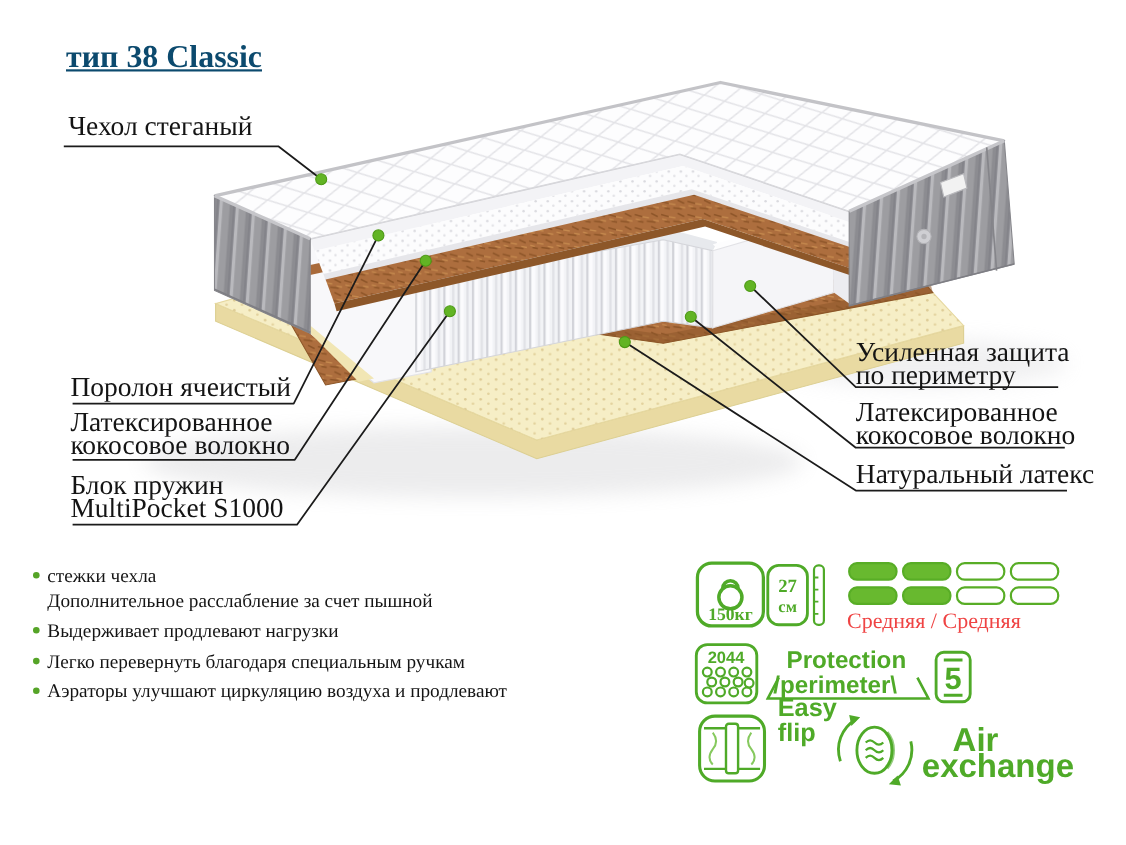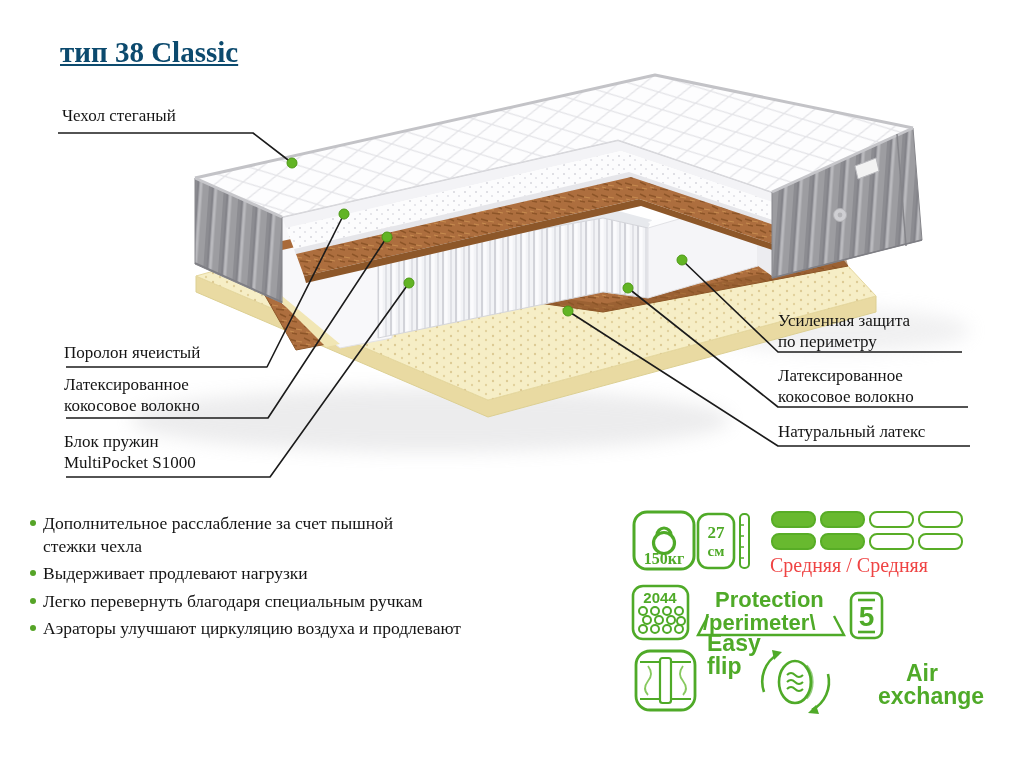--- a/index.html
+++ b/index.html
@@ -1,20 +1,20 @@
 <!DOCTYPE html>
 <html><head>
 <meta charset="utf-8">
 <style>
   html,body{margin:0;padding:0;}
   body{width:1024px;height:768px;position:relative;background:#ffffff;overflow:hidden;
        font-family:"Liberation Serif","DejaVu Serif",serif;color:#141414;}
   .abs{position:absolute;}
   #title{left:60px;top:36px;font-size:29px;font-weight:bold;color:#0c4a6e;text-decoration:underline;}
-  .callout{font-size:17px;line-height:21px;color:#141414;white-space:nowrap;}
+  .callout{font-size:25px;line-height:21px;color:#141414;white-space:nowrap;}
   .features{left:30px;top:512px;width:600px;}
   .feat{display:flex;margin-bottom:5px;}
   .bullet{width:6px;height:6px;border-radius:50%;background:#55a427;flex:0 0 6px;margin:8px 7px 0 0;}
   .ftext{font-size:17.5px;line-height:22.5px;}
   .icon-label{font-family:"Liberation Sans","DejaVu Sans",sans-serif;font-weight:bold;
               color:#4faa28;line-height:23px;font-size:20px;white-space:nowrap;}
   #firmness-label{left:770px;top:554px;font-size:20px;color:#ef4444;}
   svg{display:block;}
   #scene{left:0;top:0;}
 </style>
@@ -170,22 +170,22 @@
   <div>кокосовое волокно</div>
 </div>
 <div class="abs callout" style="left:778px;top:421px;">
   <div>Натуральный латекс</div>
 </div>
 
 <div class="abs features">
   <div class="feat">
     <span class="bullet"></span>
     <div class="ftext">
+        <div>стежки чехла</div>
         <div>Дополнительное расслабление за счет пышной</div>
-        <div>стежки чехла</div>
       </div>
   </div>
   <div class="feat">
     <span class="bullet"></span>
     <div class="ftext">
         <div>Выдерживает продлевают нагрузки</div>
       </div>
   </div>
   <div class="feat">
     <span class="bullet"></span>
@@ -283,16 +283,16 @@
     <path d="M29,36 q4,-4 8,0 q4,4 8,0"></path>
     <path d="M29,43 q4,-4 8,0 q4,4 8,0"></path>
   </g>
   <g fill="none" stroke="#4faa28" stroke-width="2.6">
     <path d="M20,8 a32,32 0 0 0 -14,38"></path>
     <path d="M54,64 a32,32 0 0 0 16,-36"></path>
   </g>
   <polygon points="14,4 24,6 16,14" fill="#4faa28"></polygon>
   <polygon points="61,68 50,67 58,59" fill="#4faa28"></polygon>
 </svg>
-<div class="abs icon-label" style="left:878px;top:662px;font-size:23px;">
+<div class="abs icon-label" style="left:838px;top:662px;font-size:30px;">
   <div style="padding-left:28px;">Air</div>
   <div>exchange</div>
 </div>
 
 </body></html>

